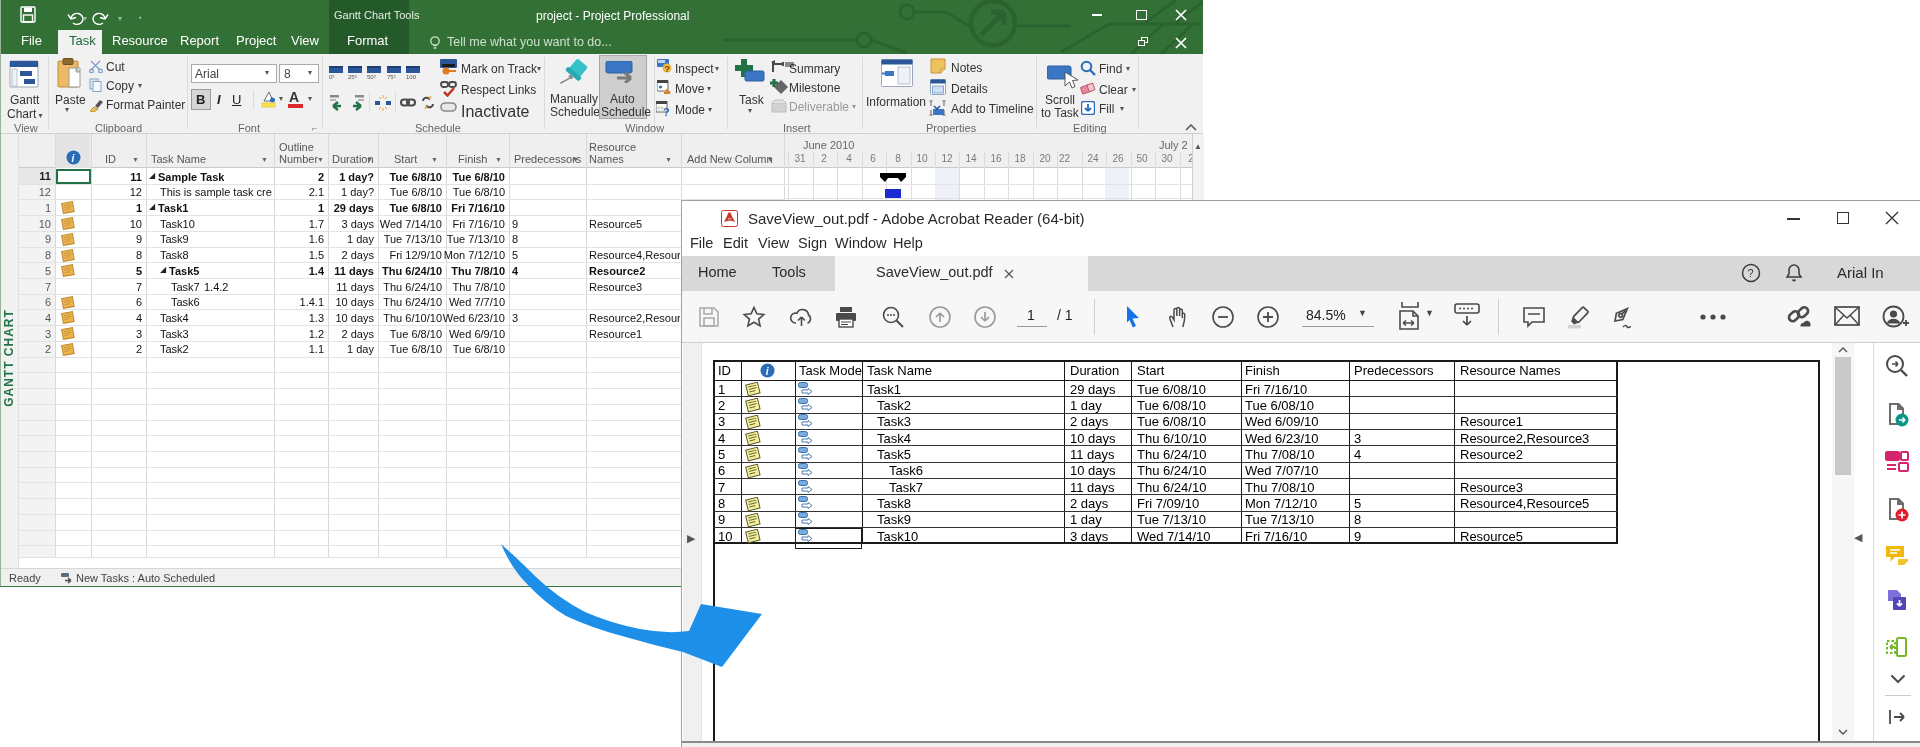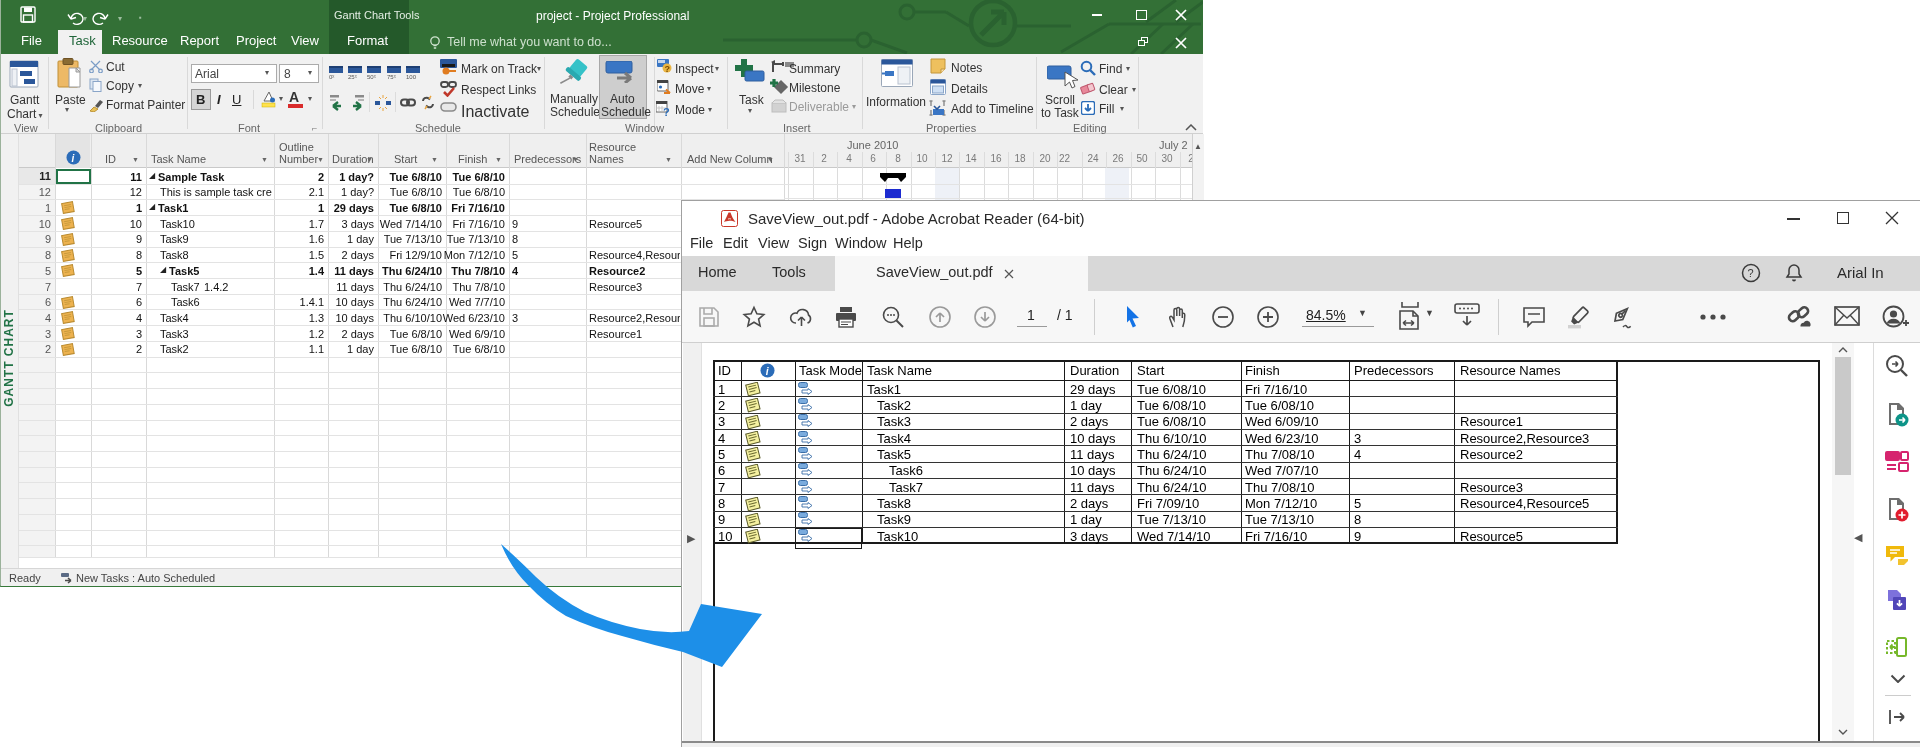--- a/index.html
+++ b/index.html
@@ -561,21 +561,21 @@
 <div class="a" style="left:1007px;top:152px;width:1px;height:48px;background:#dcdcdc;"></div>
 <div class="a" style="left:1032px;top:152px;width:1px;height:48px;background:#dcdcdc;"></div>
 <div class="a" style="left:1056px;top:152px;width:1px;height:48px;background:#dcdcdc;"></div>
 <div class="a" style="left:1081px;top:152px;width:1px;height:48px;background:#dcdcdc;"></div>
 <div class="a" style="left:1105px;top:152px;width:1px;height:48px;background:#dcdcdc;"></div>
 <div class="a" style="left:1130px;top:152px;width:1px;height:48px;background:#dcdcdc;"></div>
 <div class="a" style="left:1154px;top:152px;width:1px;height:48px;background:#dcdcdc;"></div>
 <div class="a" style="left:1179px;top:152px;width:1px;height:48px;background:#dcdcdc;"></div>
 <div class="a" style="left:934px;top:168px;width:24px;height:32px;background:#eef1f7;"></div>
 <div class="a" style="left:1104px;top:168px;width:24px;height:32px;background:#eef1f7;"></div>
-<div class="tx" style="left:802px;top:139px;font-size:11px;color:#666;margin-left:44px;">June 2010</div>
+<div class="tx" style="left:802px;top:139px;font-size:11px;color:#666;">June 2010</div>
 <div class="tx" style="left:1158px;top:139px;font-size:11px;color:#666;">July 2</div>
 <div class="tx" style="left:789px;top:153px;width:20px;text-align:center;font-size:10px;color:#7a7a7a;">31</div>
 <div class="tx" style="left:813px;top:153px;width:20px;text-align:center;font-size:10px;color:#7a7a7a;">2</div>
 <div class="tx" style="left:838px;top:153px;width:20px;text-align:center;font-size:10px;color:#7a7a7a;">4</div>
 <div class="tx" style="left:862px;top:153px;width:20px;text-align:center;font-size:10px;color:#7a7a7a;">6</div>
 <div class="tx" style="left:887px;top:153px;width:20px;text-align:center;font-size:10px;color:#7a7a7a;">8</div>
 <div class="tx" style="left:911px;top:153px;width:20px;text-align:center;font-size:10px;color:#7a7a7a;">10</div>
 <div class="tx" style="left:936px;top:153px;width:20px;text-align:center;font-size:10px;color:#7a7a7a;">12</div>
 <div class="tx" style="left:960px;top:153px;width:20px;text-align:center;font-size:10px;color:#7a7a7a;">14</div>
 <div class="tx" style="left:985px;top:153px;width:20px;text-align:center;font-size:10px;color:#7a7a7a;">16</div>
@@ -687,21 +687,21 @@
         <path d="M8 22 L5 14 C4 11 6.5 10.5 7.5 12.5 L9 15 V5 c0 -2 2.8 -2 2.8 0 V11 m0 -7 c0 -2 2.8 -2 2.8 0 v7 m0 -5.5 c0 -2 2.7 -2 2.7 0 V13 m0 -3.5 c0.2 -1.8 2.5 -1.5 2.5 0.5 c0 4 -0.5 8 -2 12" fill="none" stroke="#4a4a4a" stroke-width="1.5"></path>
       </svg>
 <svg class="a" style="left:529px;top:104px;" width="24" height="24" viewBox="0 0 24 24">
         <circle cx="12" cy="12" r="10" fill="none" stroke="#4a4a4a" stroke-width="1.6"></circle>
         <path d="M7 12 h10" stroke="#4a4a4a" stroke-width="1.8"></path>
       </svg>
 <svg class="a" style="left:574px;top:104px;" width="24" height="24" viewBox="0 0 24 24">
         <circle cx="12" cy="12" r="10" fill="none" stroke="#4a4a4a" stroke-width="1.6"></circle>
         <path d="M7 12 h10 M12 7 v10" stroke="#4a4a4a" stroke-width="1.8"></path>
       </svg>
-<div class="tx" style="left:624px;top:106px;font-size:14px;color:#222;text-decoration:underline;">84.5%</div>
+<div class="tx" style="left:624px;top:106px;font-size:14px;color:#222;">84.5%</div>
 <div class="tx" style="left:676px;top:107px;font-size:9px;color:#444;">▼</div>
 <div class="a" style="left:620px;top:125px;width:72px;height:1px;background:#9a9a9a;"></div>
 <svg class="a" style="left:715px;top:100px;" width="26" height="30" viewBox="0 0 26 30">
         <g fill="none" stroke="#4a4a4a" stroke-width="1.6">
           <path d="M5 1 v5 h16 v-5"></path>
           <path d="M3 10 h13 l5 5 v13 H3 z"></path>
           <path d="M16 10 v5 h5"></path>
           <path d="M6 22 h11 M6 22 l3 -2.5 M6 22 l3 2.5 M17 22 l-3 -2.5 M17 22 l-3 2.5"></path>
         </g>
       </svg>

